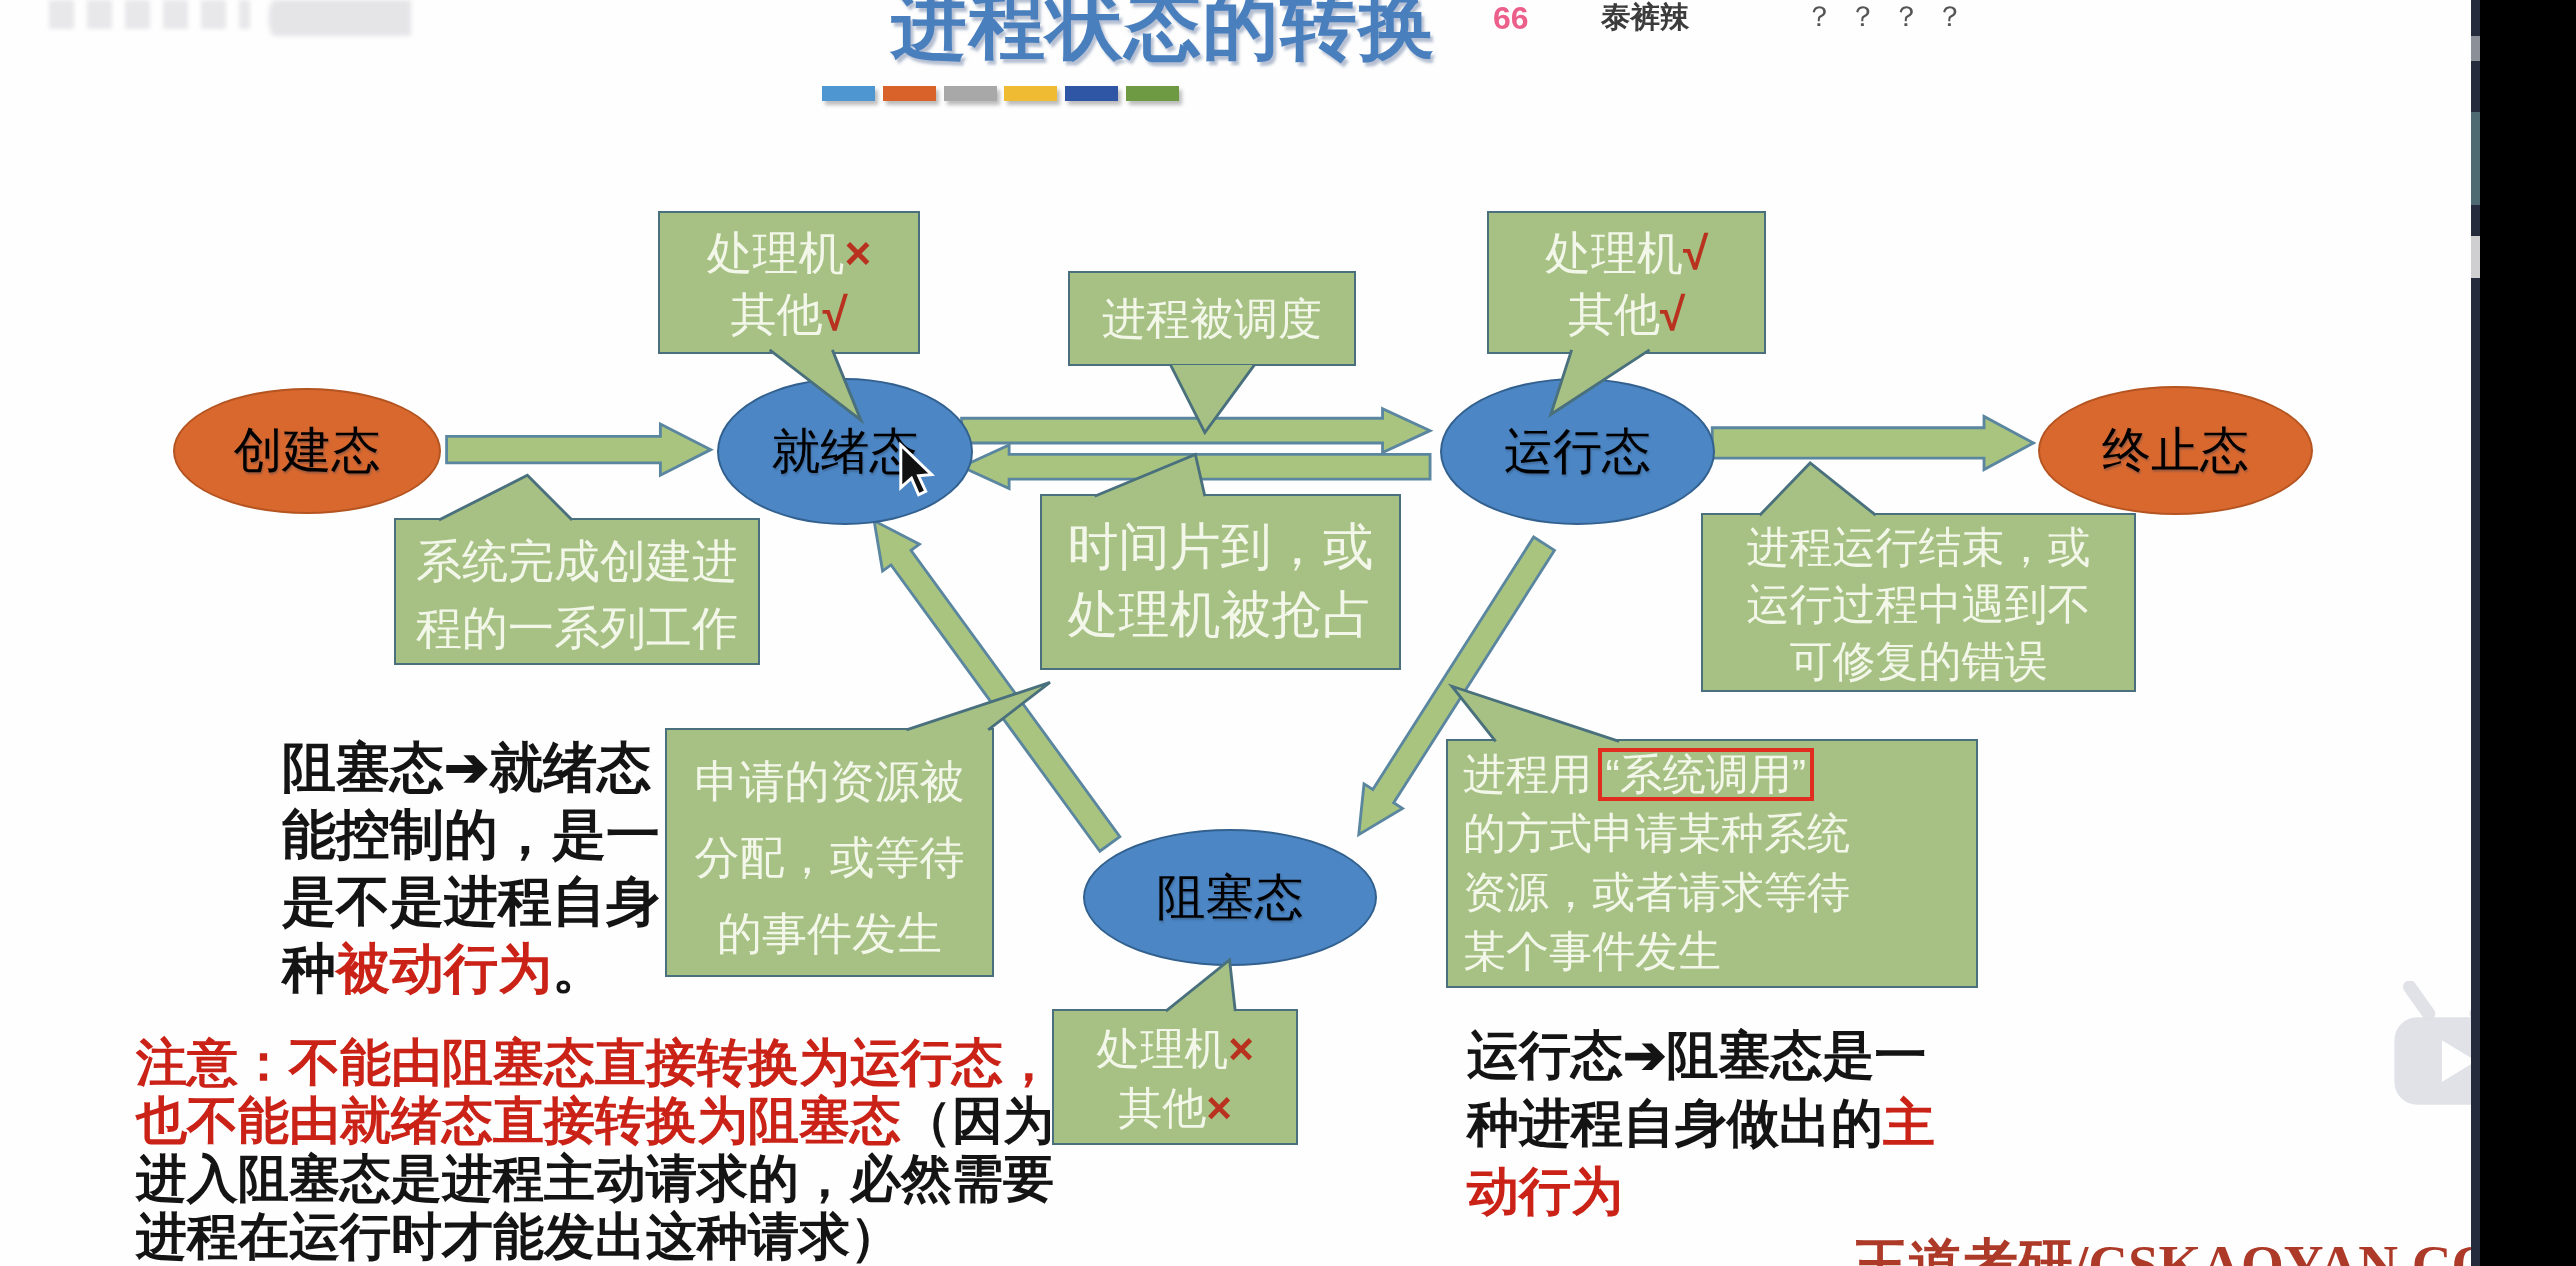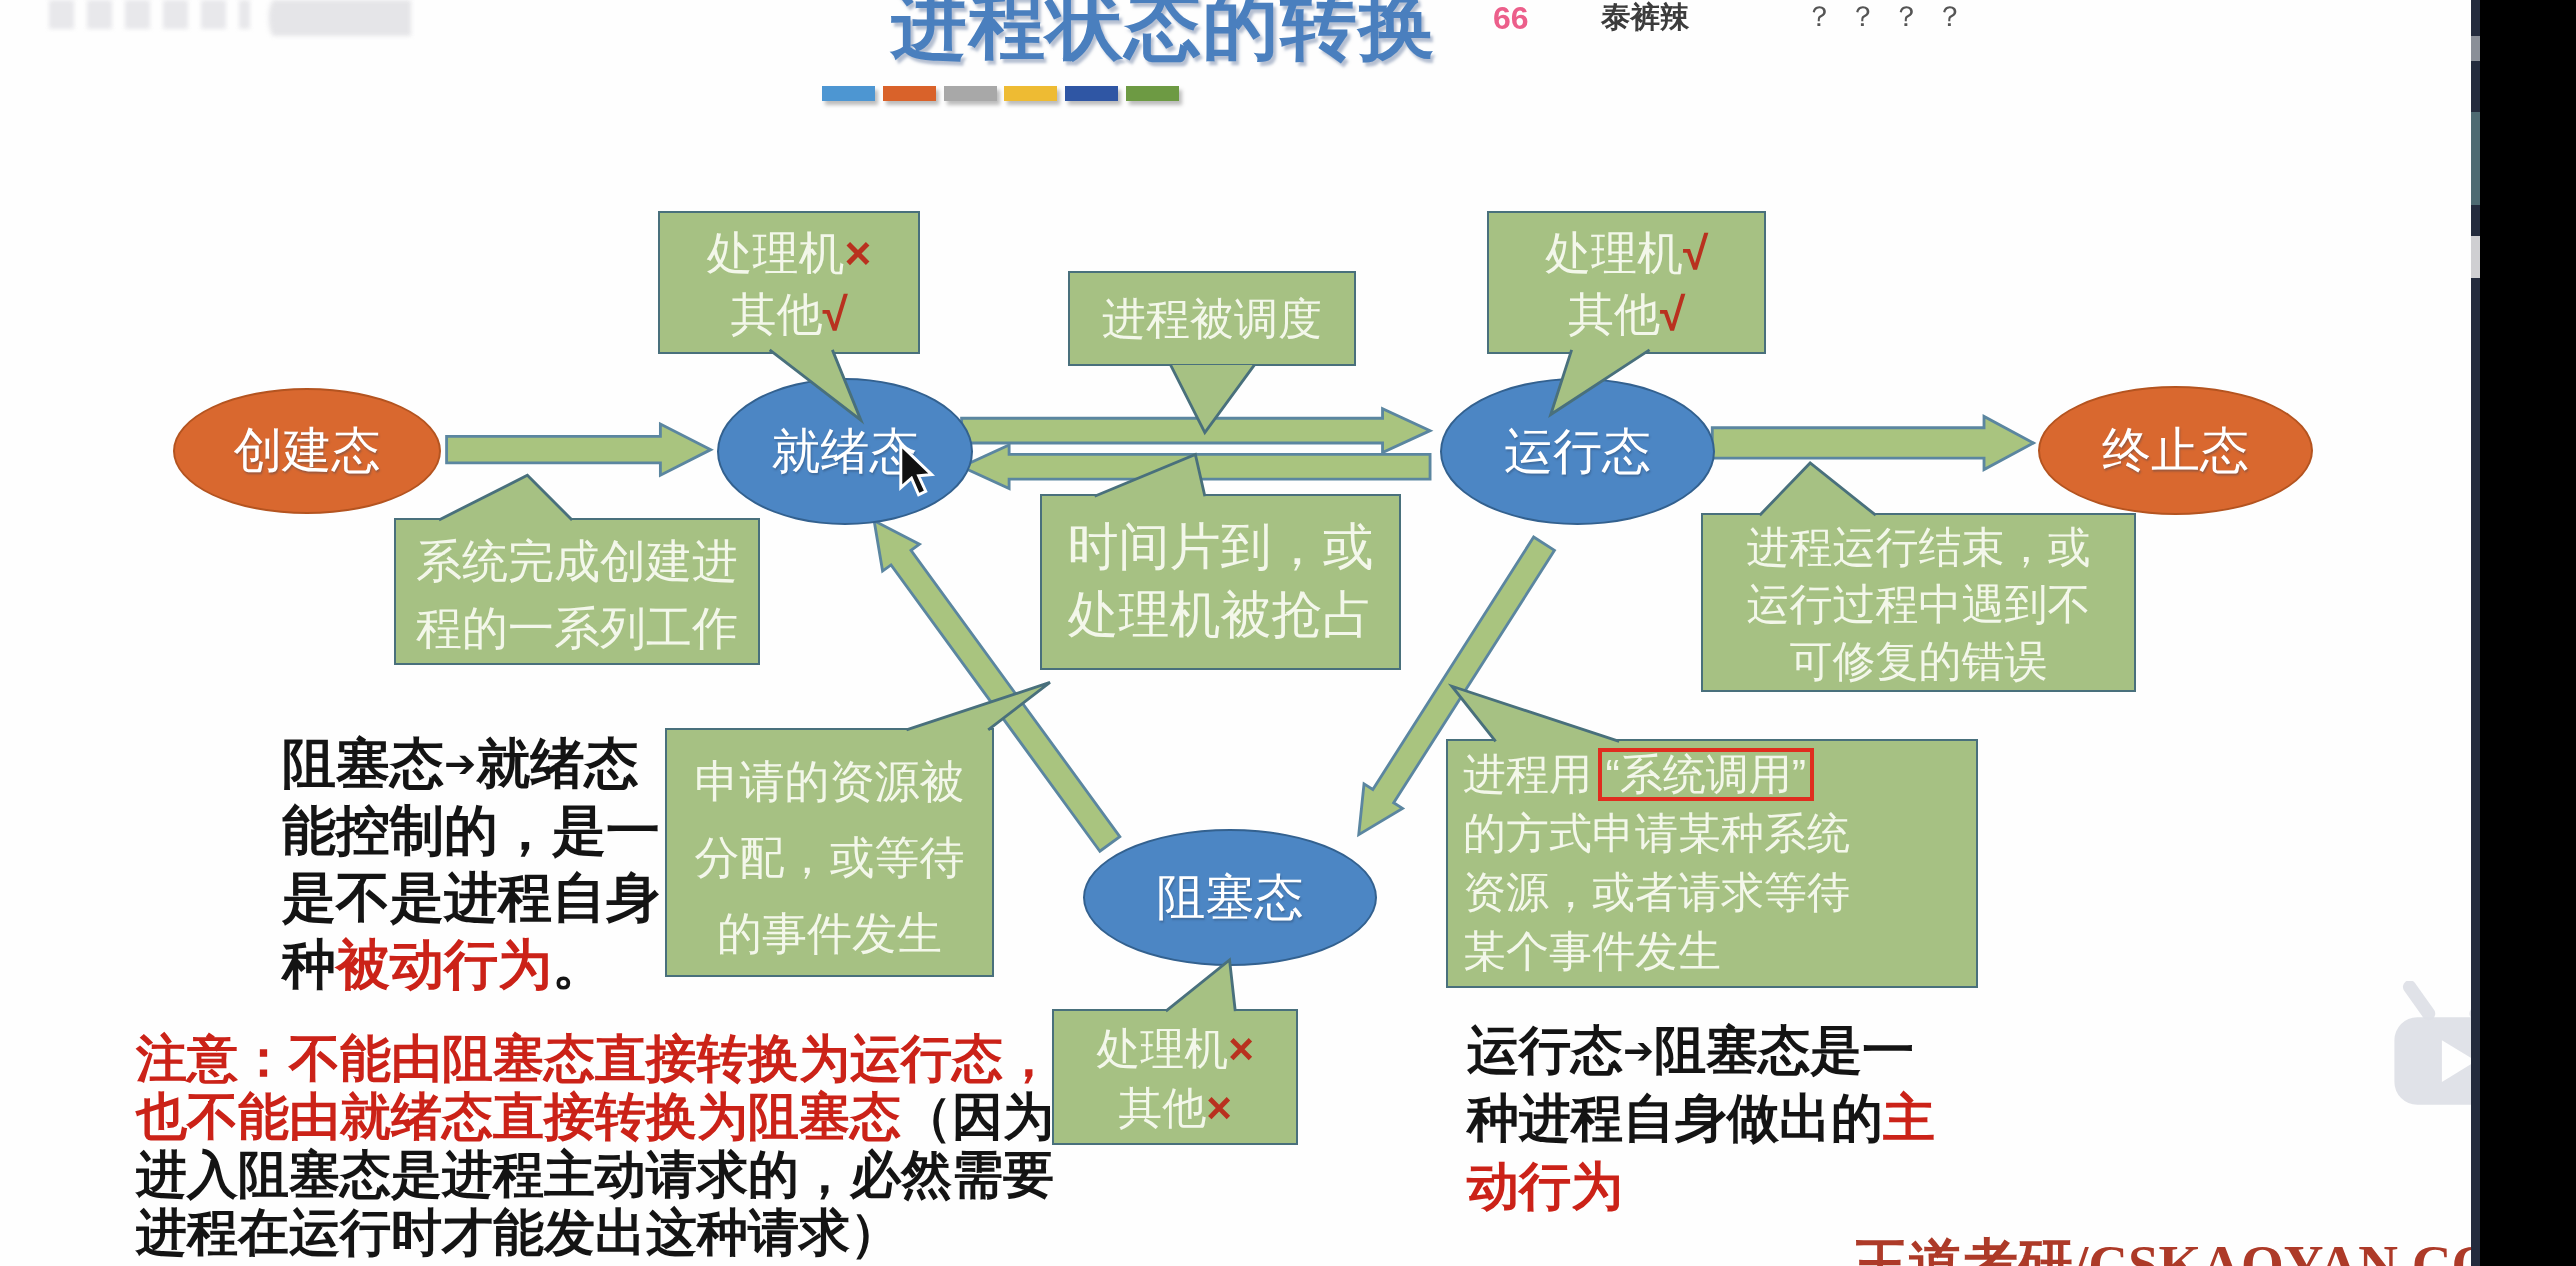--- a/index.html
+++ b/index.html
@@ -21,33 +21,33 @@
 
   
   .smudge1{background:repeating-linear-gradient(90deg,#e6e6e9 0 25px,rgba(255,255,255,0) 25px 38px);
            filter:blur(1.9px);opacity:.9;}
   .smudge2{background:radial-gradient(circle at 28% 50%,#e4e4e7 0 36%,transparent 40%),
                       radial-gradient(circle at 76% 50%,#e4e4e7 0 36%,transparent 40%);
            filter:blur(1.9px);opacity:.95;}
 
   
   .ellipse{border-radius:50%;display:flex;align-items:center;justify-content:center;
-           font-size:49px;color:#ffffff;text-shadow:1px 1.9px 1.9px rgba(40,60,90,.35);white-space:nowrap;}
+           font-size:49px;color:#000000;text-shadow:1px 1.9px 1.9px rgba(40,60,90,.35);white-space:nowrap;}
   .ellipse.blue{background:#4c86c4;border:2.9px solid #33618f;}
   .ellipse.orange{background:#d9682f;border:2.9px solid #b45420;}
 
   
   .callout{background:#a6c183;border:2.9px solid #49707c;color:#f3f7ea;text-align:center;
            box-sizing:border-box;}
   .callout .ln{white-space:nowrap;}
   .mark{color:#b9311f;font-weight:bold;}
   .redbox{display:inline-block;border:4.8px solid #e02d1f;padding:0 3.8px;line-height:1.05;margin-left:5.7px;}
 
   
-  .note{font-family:Liberation Mono, monospace;font-weight:700;color:#141414;}
+  .note{font-family:Liberation Sans, sans-serif;font-weight:700;color:#141414;}
   .note .rd{color:#cb2218;}
   .brand{font-family:"Liberation Serif","DejaVu Serif",serif;font-weight:700;color:#ad3a28;
          font-size:55px;white-space:nowrap;}
 
   
   .rightbar{position:absolute;left:2471px;top:0;width:105px;height:1267px;background:#000;}
   .scrollstrip{position:absolute;left:0;top:0;width:8.6px;height:1267px;background:#232b3d;}
   .seg{position:absolute;left:0;width:8.6px;}
 </style>
 </head>

